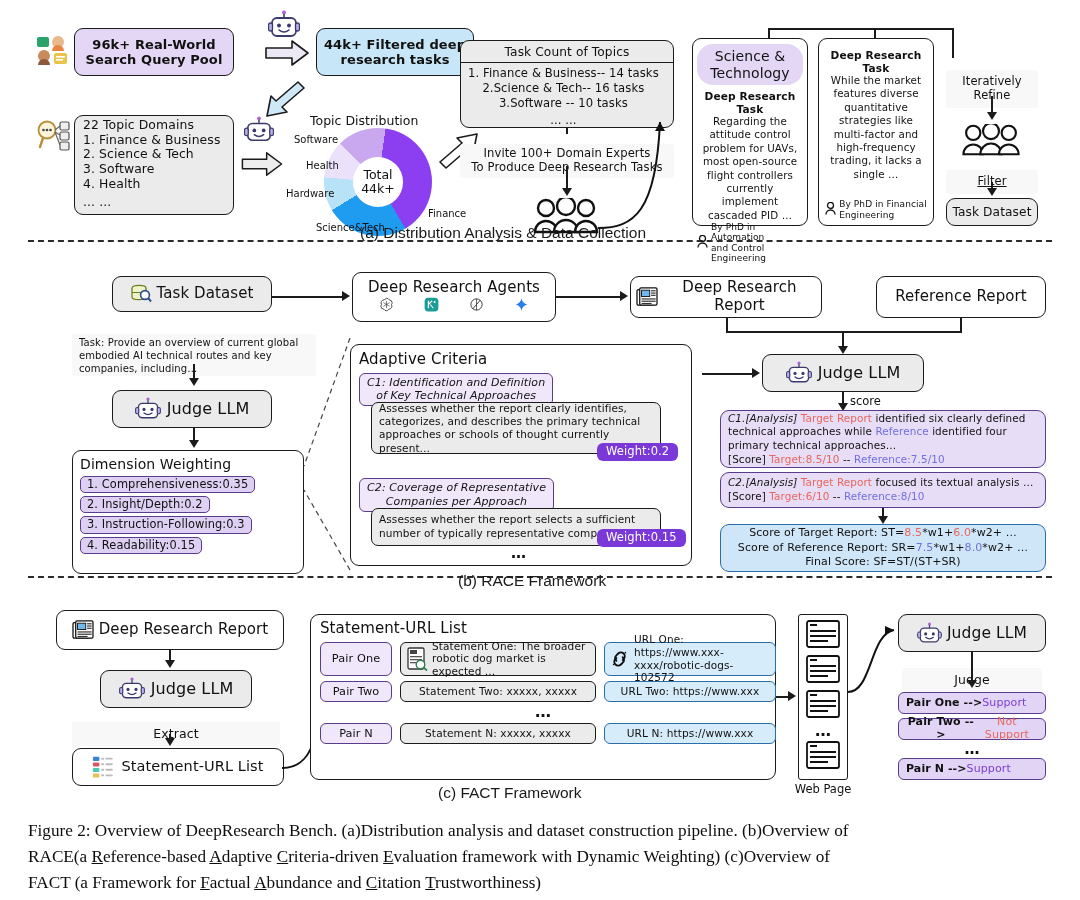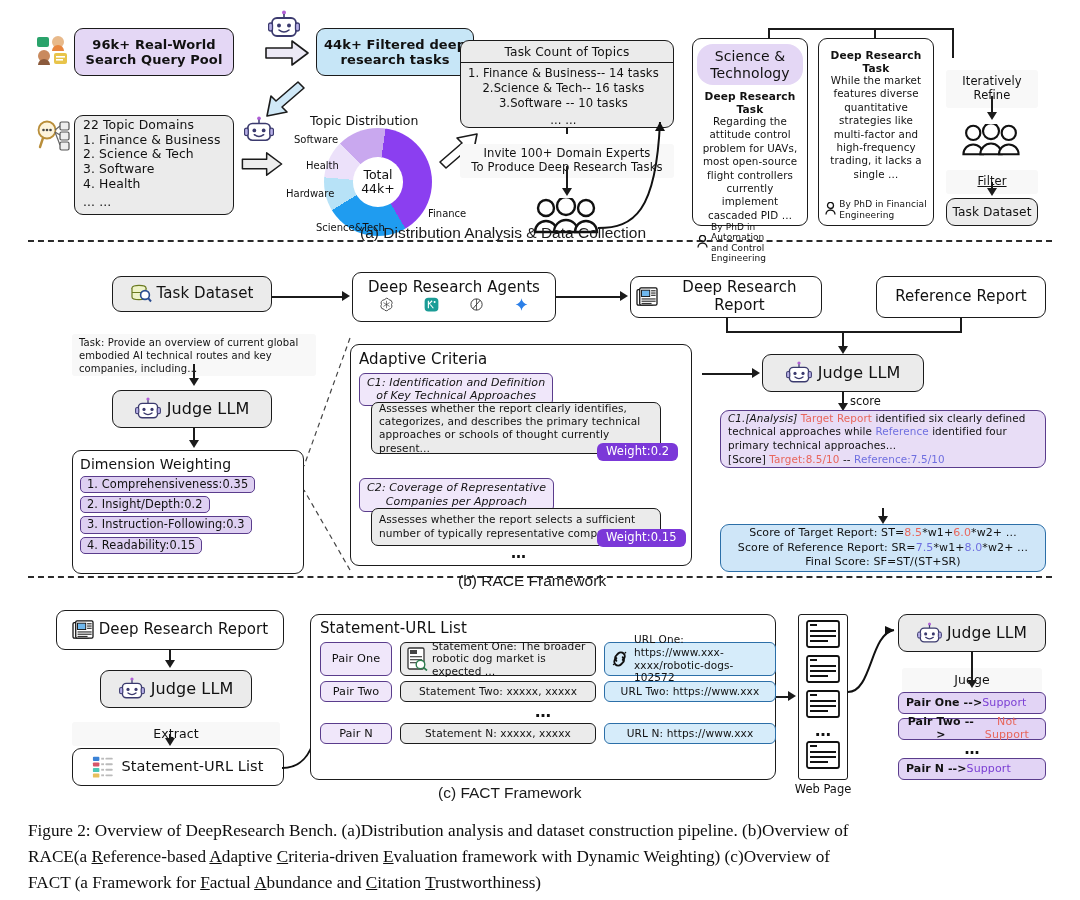--- a/index.html
+++ b/index.html
@@ -470,20 +470,26 @@
     <div style="position:absolute;left:160px;top:200px;font-size:15px;font-weight:bold;">…</div>
   </div>
 
   <div class="box hand" style="left:692px; top:400px; width:326px; height:58px; background:#e8ddf6; border:1.4px solid #5a3c8c; border-radius:9px; font-size:10.4px; text-align:left; justify-content:flex-start; padding:4px 7px; line-height:1.3;">
     <div>
       <span style="font-style:italic;">C1.[Analysis] </span><span style="color:#e8665c;">Target Report</span><span> identified six clearly defined technical approaches while </span><span style="color:#6f6fe0;">Reference</span><span> identified four primary technical approaches…</span><br>
       <span>[Score] </span><span style="color:#e8665c;">Target:8.5/10</span><span> -- </span><span style="color:#6f6fe0;">Reference:7.5/10</span>
     </div>
   </div>
 
+  <div class="box hand" style="left:692px; top:462px; width:326px; height:36px; background:#e8ddf6; border:1.4px solid #5a3c8c; border-radius:9px; font-size:10.4px; text-align:left; justify-content:flex-start; padding:4px 7px; line-height:1.3;">
+    <div>
+      <span style="font-style:italic;">C2.[Analysis] </span><span style="color:#e8665c;">Target Report</span><span> focused its textual analysis …</span><br>
+      <span>[Score] </span><span style="color:#e8665c;">Target:6/10</span><span> -- </span><span style="color:#6f6fe0;">Reference:8/10</span>
+    </div>
+  </div>
 
   <div class="line vline" style="left:854px; top:498px; height:12px;"></div>
   <div class="arrowdown" style="left:850px; top:506px;"></div>
 
   <div class="box hand" style="left:692px; top:514px; width:326px; height:48px; background:#cfe6f8; border:1.4px solid #2c6fa8; border-radius:9px; font-size:11px; flex-direction:column; line-height:1.32;">
     <div>
       <span>Score of Target Report: ST=</span><span style="color:#e8665c;">8.5</span><span>*w1+</span><span style="color:#e8665c;">6.0</span><span>*w2+ …</span>
     </div>
     <div>
       <span>Score of Reference Report: SR=</span><span style="color:#6f6fe0;">7.5</span><span>*w1+</span><span style="color:#6f6fe0;">8.0</span><span>*w2+ …</span>

